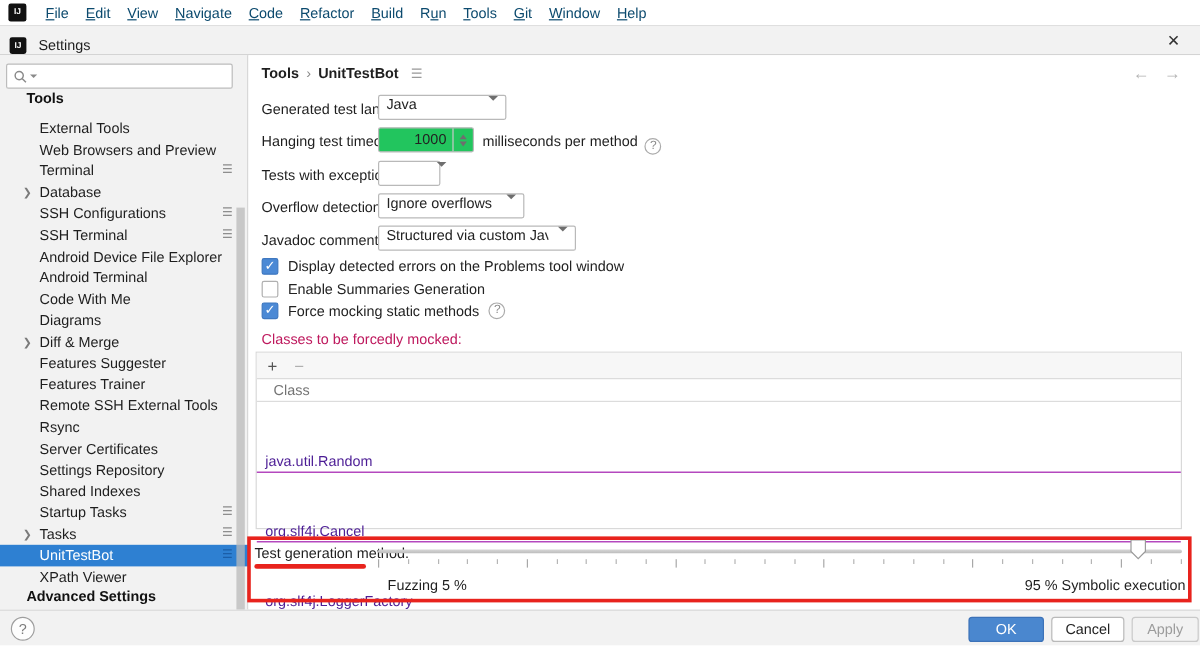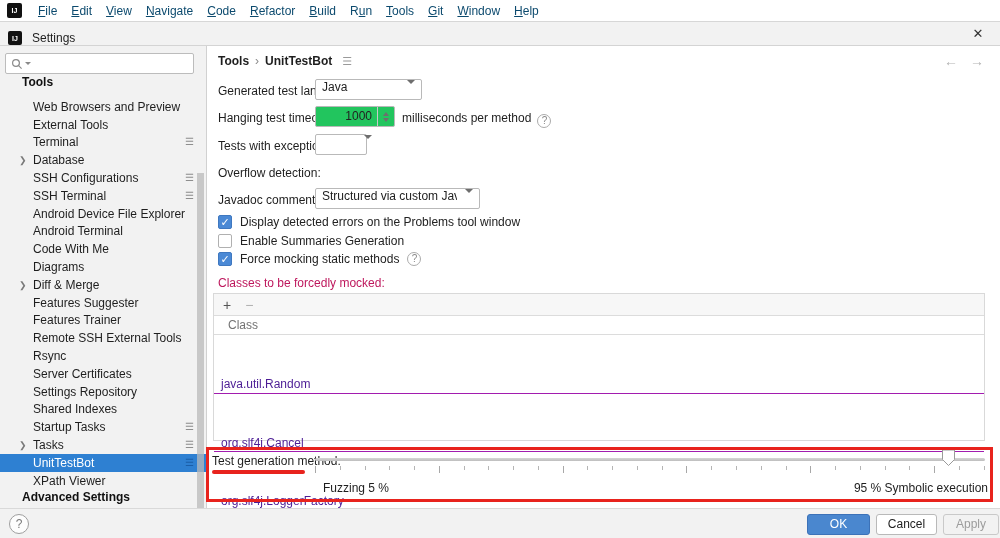--- a/index.html
+++ b/index.html
@@ -113,24 +113,24 @@
   <div class="search-box">
     <svg width="12" height="12" viewBox="0 0 12 12">
       <circle cx="5" cy="5" r="3.4" fill="none" stroke="#8a8a8a" stroke-width="1.2"></circle>
       <line x1="7.6" y1="7.6" x2="10.6" y2="10.6" stroke="#8a8a8a" stroke-width="1.2"></line>
     </svg>
     <div class="search-caret"></div>
   </div>
   <div class="tree-header">Tools</div>
   <div class="tree" id="sidebar-tree">
       <div class="tree-row">
+        <span>External Tools</span>
+      </div>
+      <div class="tree-row">
         <span>Web Browsers and Preview</span>
-      </div>
-      <div class="tree-row">
-        <span>External Tools</span>
       </div>
       <div class="tree-row">
         <span>Terminal</span>
         <span class="gear">☰</span>
       </div>
       <div class="tree-row">
         <span class="chevron">❯</span>
         <span>Database</span>
       </div>
       <div class="tree-row">
@@ -230,20 +230,24 @@
     <span>milliseconds per method</span><span class="help-circ">?</span>
   </div>
 
   <div class="frm-label" style="top:93px;">Tests with exceptions:</div>
   <div class="combo" style="top:88px; width:52px;gap:34px;">
     <span class="cval">Fail</span>
     <span class="arrow"></span>
   </div>
 
   <div class="frm-label" style="top:120px;">Overflow detection:</div>
+  <div class="combo" style="top:115px; width:122px;">
+    <span class="cval">Ignore overflows</span>
+    <span class="arrow"></span>
+  </div>
 
   <div class="frm-label" style="top:147px;">Javadoc comment style:</div>
   <div class="combo" style="top:142px; width:165px;">
     <span class="cval">Structured via custom Javadoc tags</span>
     <span class="arrow"></span>
   </div>
 
   <div class="cbrow" style="top:169px;">
     <span class="cbox checked">✓</span>
     <span>Display detected errors on the Problems tool window</span>

